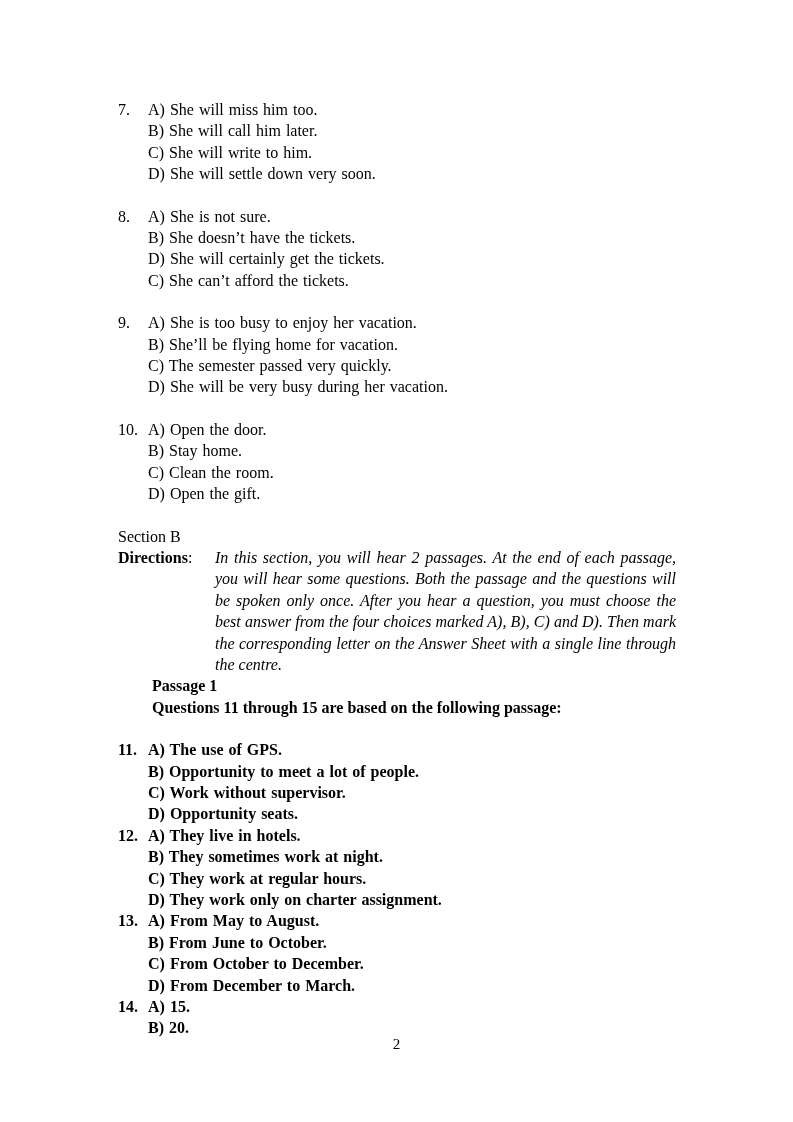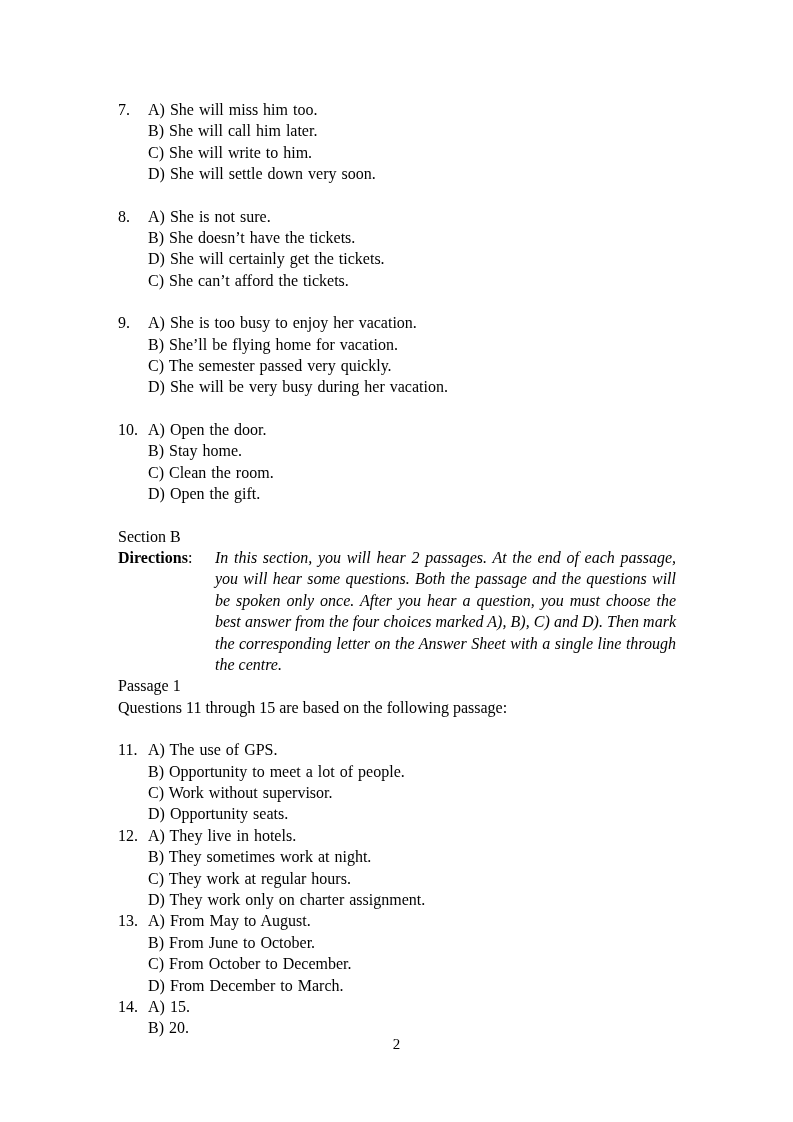--- a/index.html
+++ b/index.html
@@ -55,24 +55,26 @@
   .dir-colon {
     font-weight: normal;
   }
   .dir-text {
     width: 461px;
     font-style: italic;
     text-align: justify;
   }
   .passage-heading,
   .passage-sub {
-    font-weight: normal;
+    font-weight: bold;
+    margin-left: 34px;
   }
   .part2 {
     margin-top: 21px;
+    font-weight: bold;
   }
   .page-number {
     position: absolute;
     left: 0;
     right: 0;
     top: 1034px;
     text-align: center;
     font-size: 15px;
   }
 </style>

